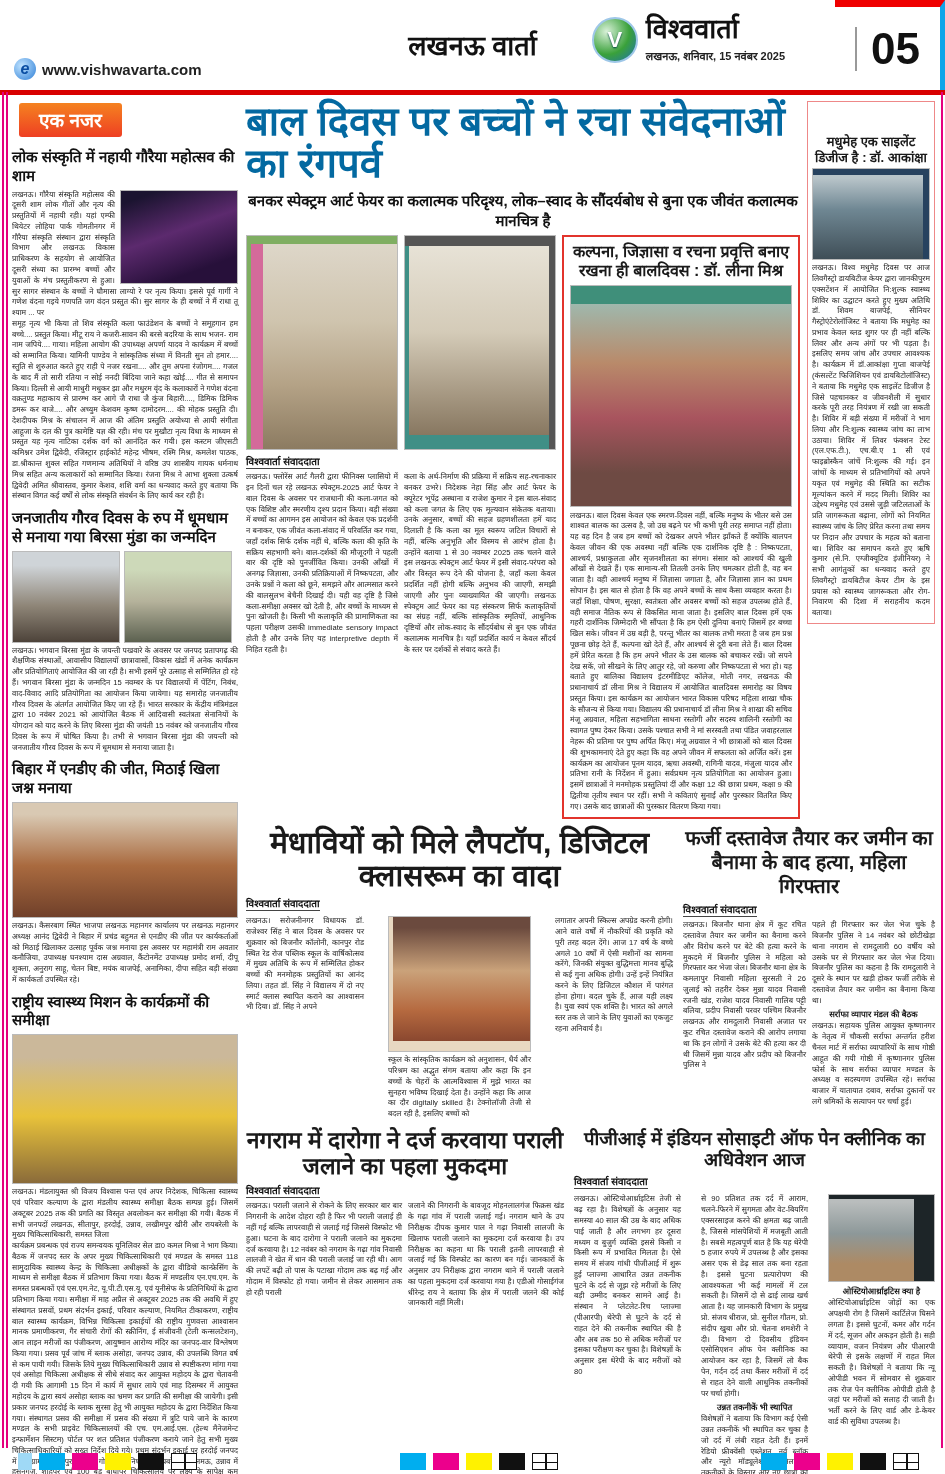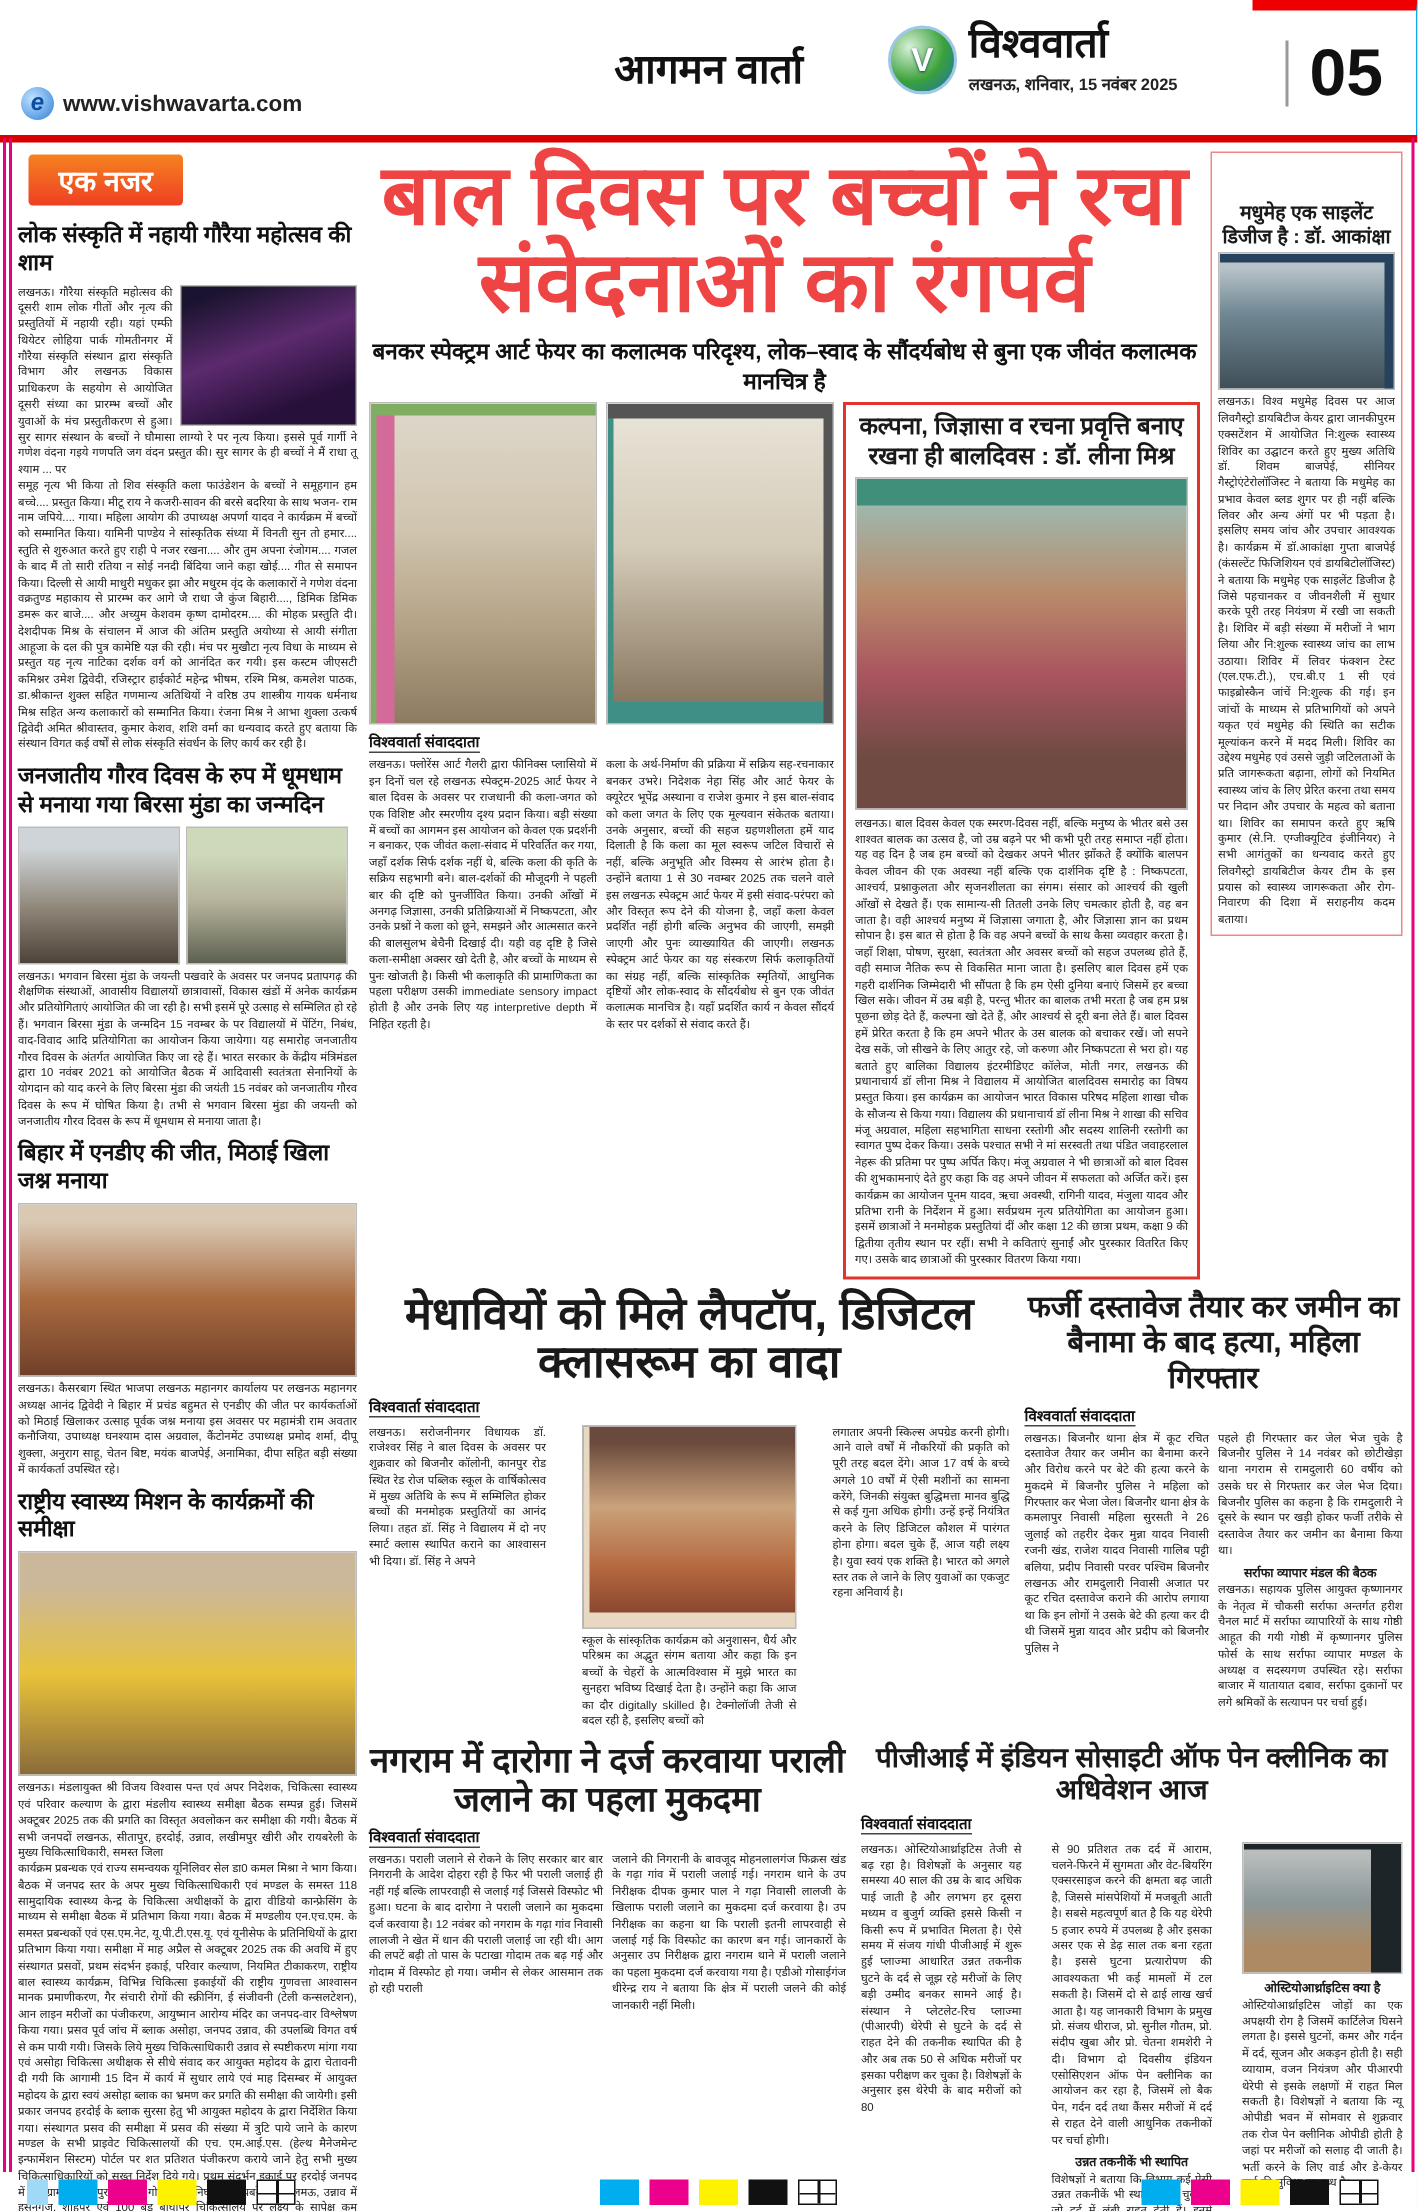--- a/index.html
+++ b/index.html
@@ -14,21 +14,21 @@
   .header { position:relative; height:90px; }
   .site { position:absolute; left:14px; bottom:10px; display:flex; align-items:center; gap:6px; }
   .e-icon { width:22px; height:22px; border-radius:50%; background:radial-gradient(circle at 35% 35%,#bfe3ff,#2f7fd6); color:#0a4ea3; font-weight:bold; font-size:16px; display:flex; align-items:center; justify-content:center; font-style:italic; }
   .site-url { font-size:15px; font-weight:700; color:#222; }
   .masthead { position:absolute; left:0; right:0; top:26px; text-align:center; font-size:27px; font-weight:800; color:#111; }
   .brand { position:absolute; right:160px; top:16px; display:flex; gap:8px; align-items:center; }
   .globe { width:46px; height:46px; border-radius:50%; background:radial-gradient(circle at 30% 30%,#d9f1d9,#3aa13a 55%,#1c6fb5); border:2px solid #9ec7e8; position:relative; }
   .globe span { position:absolute; inset:0; display:flex; align-items:center; justify-content:center; color:#fff; font-weight:800; font-size:22px; text-shadow:0 1px 2px #044; }
   .brand-name { font-size:27px; font-weight:800; color:#111; line-height:1; }
   .brand-date { font-size:11px; font-weight:700; color:#222; margin-top:5px; }
-  .pagenum-box { position:absolute; right:0; top:0; width:110px; height:90px; border-top:7px solid #ef0000; border-right:1px solid #0ea5e9; display:flex; align-items:center; justify-content:center; }
+  .pagenum-box { position:absolute; right:0; top:0; width:110px; height:90px; border-top:7px solid #ef0000; border-right:5px solid #0ea5e9; display:flex; align-items:center; justify-content:center; }
   .pagenum { font-size:44px; font-weight:800; color:#111; border-left:2px solid #999; padding-left:14px; line-height:1; }
   .red-rule { height:5px; background:#d80000; }
 
   
   .content { display:flex; gap:8px; padding:6px 10px 0 12px; }
   .sidebar { width:226px; flex:none; }
   .mainarea { flex:1; min-width:0; }
 
   
   .eknazar { display:inline-block; background:linear-gradient(#f58220,#ee3f23); color:#fff; font-weight:700; font-size:19px; padding:4px 20px; border-radius:3px; margin:2px 7px 4px; }
@@ -38,21 +38,21 @@
   .ph-stage { float:right; width:118px; height:94px; margin:0 0 3px 5px; background:linear-gradient(160deg,#1b1430 10%,#5c2a6e 45%,#27103a 80%),#000; background-blend-mode:screen; }
   .ph-pair { display:flex; gap:4px; margin:3px 0; }
   .ph-crowd { width:108px; height:92px; background:linear-gradient(180deg,#cfd4d8 15%,#8e8577 60%,#4d433a); }
   .ph-birsa { width:108px; height:92px; background:linear-gradient(180deg,#cdd9b9 20%,#b5b29b 55%,#5c6150); }
   .ph-sweets { width:100%; height:116px; margin:3px 0; background:linear-gradient(180deg,#d9c9b3 10%,#a96a3f 55%,#70402a); }
   .ph-meeting { width:100%; height:150px; margin:3px 0; background:linear-gradient(180deg,#cbb89a 15%,#e8c23a 55%,#8a6b3a); }
 
   
   .lead-wrap { display:flex; gap:7px; }
   .lead-left { flex:1; min-width:0; }
-  .h-main { font-size:56px; font-weight:800; text-align:center; line-height:1.04; color:#ef4444; }
+  .h-main { font-size:40px; font-weight:800; line-height:1.04; color:#0369a1; }
   .h-sub { font-size:15px; font-weight:700; text-align:center; margin:6px 0 5px; color:#111; }
   .lead-cols { display:flex; gap:6px; }
   .lead-col { width:152px; flex:none; }
   .ph-gallery1 { width:100%; height:215px; background:linear-gradient(180deg,#ddd6c8 5%,#cfc4ae 40%,#b4a286 70%,#8c7b61); box-shadow:inset 14px 18px 0 -10px #7fae62, inset 40px 30px 0 -24px #d46a9a; }
   .ph-gallery2 { width:100%; height:215px; background:linear-gradient(180deg,#e7e2d6 5%,#d4cbb8 45%,#a59781 75%,#7d6c55); box-shadow:inset -16px 20px 0 -10px #555, inset 30px -40px 0 -26px #3f8f86; }
   .byline { display:inline-block; font-size:10px; font-weight:800; color:#111; border-bottom:1.5px solid #444; margin:4px 0 3px; }
   .leena-box { flex:1; border:2px solid #e2342c; padding:5px 6px; min-width:0; }
   .leena-h { font-size:16px; font-weight:800; text-align:center; line-height:1.2; margin-bottom:4px; }
   .ph-group { width:100%; height:222px; background:linear-gradient(180deg,#9fb8ad 8%,#b98a6a 35%,#a8545e 60%,#6e4a43 85%); box-shadow:inset 0 30px 0 -12px #3f8f7a; margin-bottom:4px; }
   .dia-col { width:128px; flex:none; border:1.5px solid #e88; padding:4px; align-self:flex-start; }
@@ -101,21 +101,21 @@
 <div class="page">
   <div class="edge-l1"></div>
   <div class="edge-l2"></div>
   <div class="edge-r1"></div>
 
   <div class="header">
     <div class="site">
       <span class="e-icon">e</span>
       <span class="site-url">www.vishwavarta.com</span>
     </div>
-    <div class="masthead">आगमन वार्ता</div>
+    <div class="masthead">लखनऊ वार्ता</div>
     <div class="brand">
       <div class="globe">
           <span>V</span>
         </div>
       <div>
         <div class="brand-name">विश्ववार्ता</div>
         <div class="brand-date">लखनऊ,  शनिवार, 15 नवंबर 2025</div>
       </div>
     </div>
     <div class="pagenum-box">

